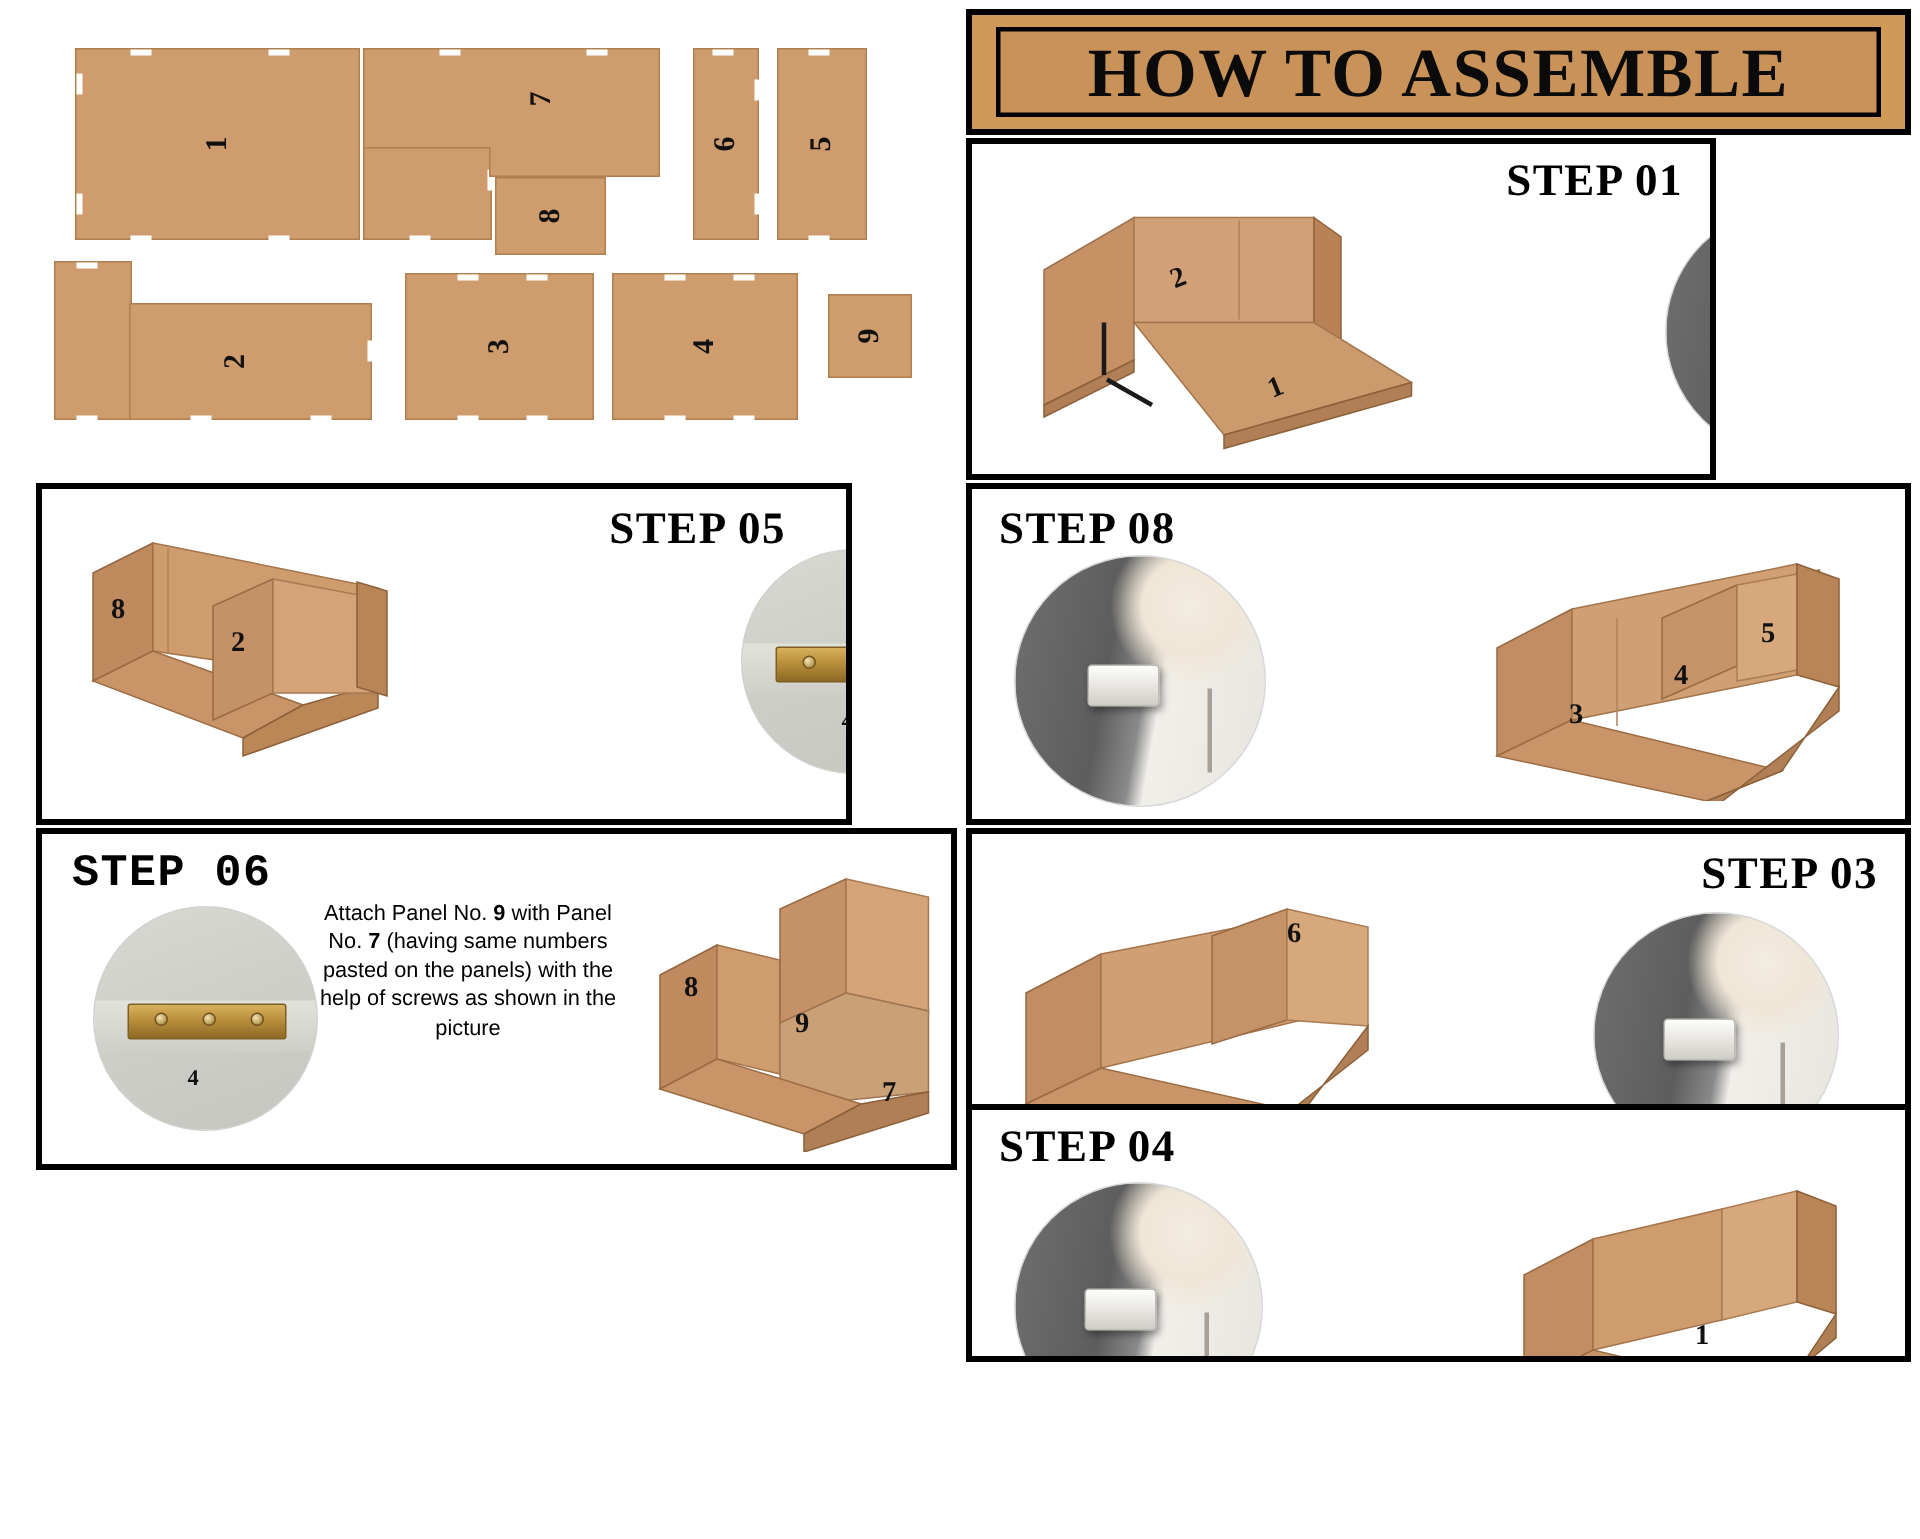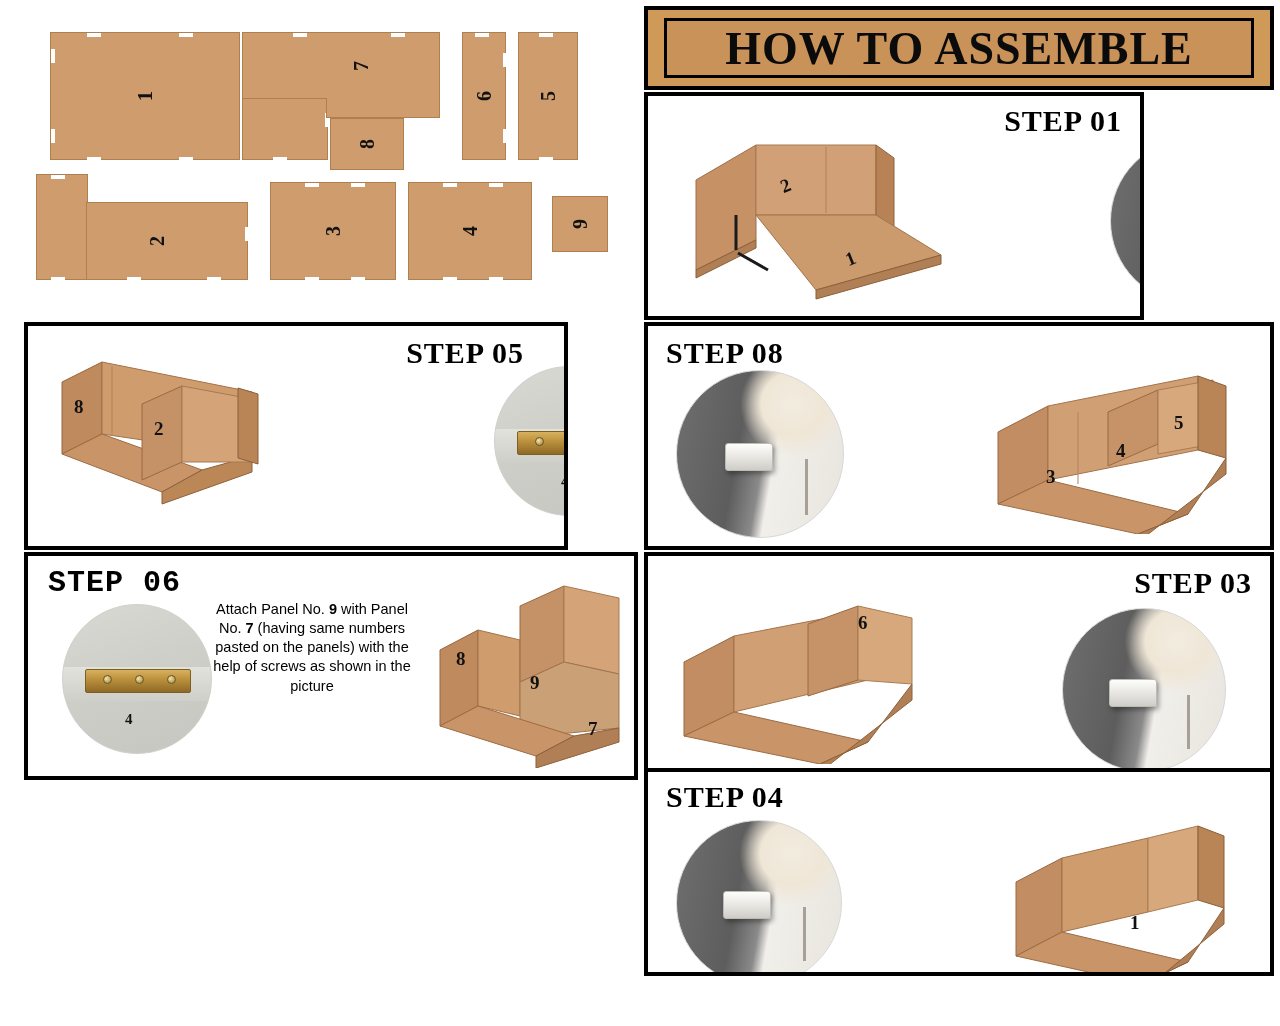--- a/index.html
+++ b/index.html
@@ -381,21 +381,21 @@
       <span class="lbl" style="left:190px; top:28px;">6</span>
     </div>
 
     <div class="photo photo-dark" style="left:414px; top:52px; width:162px; height:162px;">
       <span class="knob" style="left:46px; top:70px; width:46px; height:26px;"></span>
       <span style="position:absolute; left:124px; top:86px; width:3px; height:54px; background:#a8a096;"></span>
     </div>
   </div>
 
 
-  <div class="cell" style="left:644px; top:768px; width:630px; height:208px;">
+  <div class="cell" style="left:644px; top:736px; width:630px; height:172px;">
     <span class="step-title" style="left:18px; top:8px;">STEP 04</span>
 
     <div class="photo photo-dark" style="left:28px; top:48px; width:164px; height:164px;">
       <span class="knob" style="left:46px; top:70px; width:46px; height:26px;"></span>
       <span style="position:absolute; left:126px; top:86px; width:3px; height:54px; background:#a8a096;"></span>
     </div>
 
     <div class="iso" style="left:350px; top:40px;">
       <svg width="260" height="170" viewBox="0 0 260 170">
         <polygon points="18,70 64,46 64,120 18,144" fill="#c28d62" stroke="#976840" stroke-width="1"></polygon>

